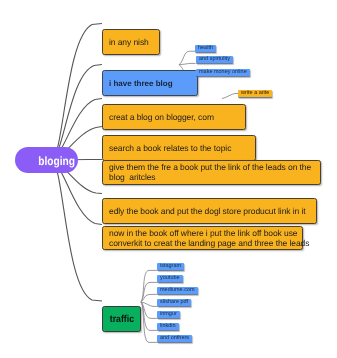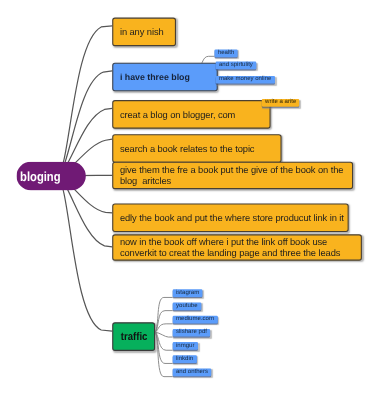--- a/index.html
+++ b/index.html
@@ -2,24 +2,24 @@
 <html><head>
 <meta charset="utf-8">
 <style>
   html,body{margin:0;padding:0;}
   body{width:337px;height:358px;background:#ffffff;font-family:"Liberation Sans",sans-serif;overflow:hidden;
        -webkit-font-smoothing:antialiased;text-rendering:geometricPrecision;}
   #canvas{position:relative;width:337px;height:358px;}
   svg.links{position:absolute;left:0;top:0;width:337px;height:358px;pointer-events:none;}
   .node{position:absolute;box-sizing:border-box;display:flex;align-items:center;
         transform:translateZ(0);will-change:transform;}
-  .root{background:#701a75;border-radius:14px;color:#fff;font-weight:bold;font-size:12px;
-        justify-content:flex-start;}
+  .root{background:#8b5cf6;border-radius:14px;color:#fff;font-weight:bold;font-size:12px;
+        justify-content:flex-end;}
   .root span{display:inline-block;transform:scaleX(0.85) translateY(0.5px);transform-origin:center;}
-  .lvl1{border-radius:2.5px;padding:12px 6px;white-space:nowrap;box-shadow:1px 1px 1.5px rgba(120,120,120,0.55);}
+  .lvl1{border-radius:2.5px;padding:12px 6px;white-space:nowrap;box-shadow:1px 1px 1.5px rgba(120,120,120,0.55);margin-top:13px;}
   .orange{background:#f9b31e;border:1.1px solid #4a4031;color:#1d1d1d;font-size:8.5px;letter-spacing:-0.085px;}
   .blue{background:#5b9cfa;border:1.1px solid #3d4552;color:#16233a;font-size:8px;font-weight:bold;}
   .greenb{background:#06b05c;border:1.2px solid #3b3b3b;color:#111111;font-size:10px;font-weight:bold;text-align:center;}
   .greenb span{display:inline-block;transform:scaleX(0.87);}
   .lvl2{border-radius:1px;padding:0 3px;font-size:5.5px;line-height:7px;height:7px;white-space:nowrap;
         box-shadow:0 1px 0 rgba(40,70,130,.55), 1px 1.3px 1px rgba(130,130,130,.5);}
   .l2blue{background:#5b9cfa;color:#182a40;}
   .l2orange{background:#f9b31e;color:#2e2409;}
   .multiline{display:block;line-height:10.4px;white-space:pre;}
 </style>
@@ -68,29 +68,29 @@
 
 <div class="node lvl1 orange" style="left:102px;top:90.5px;width:144px;height:15.5px;">
   <span>creat a blog on blogger, com</span>
 </div>
 
 <div class="node lvl1 orange" style="left:102px;top:122px;width:154px;height:15.5px;">
   <span>search a book relates to the topic</span>
 </div>
 
 <div class="node lvl1 orange" style="left:102px;top:147px;width:218.5px;height:25px;display:block;padding-top:1px;">
-  <span class="multiline">give them the fre a book put the give of the book on the</span>
+  <span class="multiline">give them the fre a book put the link of the leads on the</span>
   <span class="multiline" style="padding-top:0">blog  aritcles</span>
 </div>
 
 <div class="node lvl1 orange" style="left:102px;top:185px;width:215px;height:15.5px;">
-  <span>edly the book and put the where store producut link in it</span>
+  <span>edly the book and put the dogl store producut link in it</span>
 </div>
 
-<div class="node lvl1 orange" style="left:102px;top:212.5px;width:227px;height:24px;display:block;padding-top:0.5px;">
+<div class="node lvl1 orange" style="left:102px;top:212.5px;width:201px;height:24px;display:block;padding-top:0.5px;">
   <span class="multiline">now in the book off where i put the link off book use</span>
   <span class="multiline" style="padding-top:0">converkit to creat the landing page and three the leads</span>
 </div>
 
 <div class="node lvl1 greenb" style="left:102px;top:293px;width:39px;height:16px;justify-content:center;">
   <span>traffic</span>
 </div>
 
 <div class="node lvl2 l2blue" style="left:195px;top:44.5px;">
   <span>health</span>

